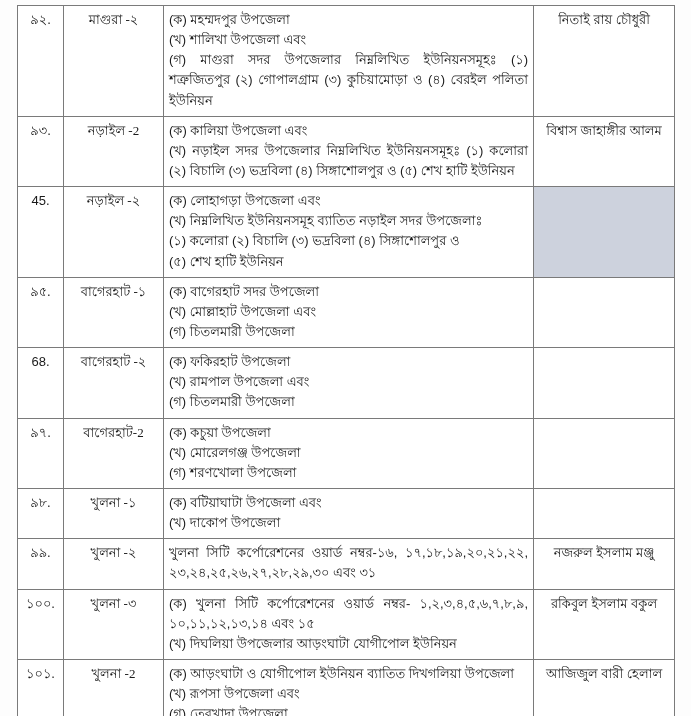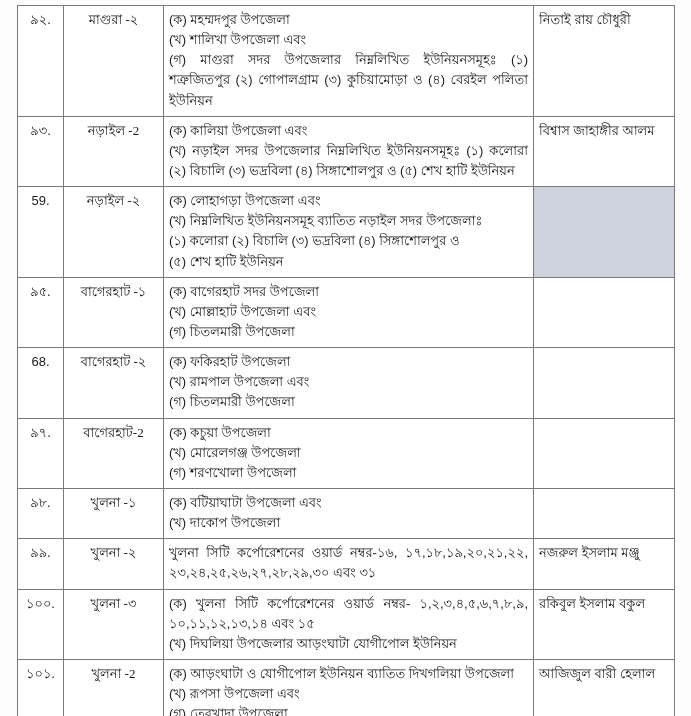--- a/index.html
+++ b/index.html
@@ -50,21 +50,21 @@
   td.name {
     text-align: center;
     vertical-align: middle;
     font-size: 11.5px;
     font-family: Liberation Serif, serif;
   }
   td.area {
     text-align: left;
   }
   td.person {
-    text-align: left;
+    text-align: center;
     font-size: 11.5px;
     vertical-align: top;
   }
   td.person.shaded {
     background: #cdd2dd;
   }
   .area-line {
     white-space: normal;
   }
   .area-line.justify {
@@ -103,21 +103,21 @@
         <td class="sl">৯৩.</td>
         <td class="name">নড়াইল -2</td>
         <td class="area">
           <span class="area-block area-line">(ক) কালিয়া উপজেলা এবং</span>
           <span class="area-block area-line justify">(খ) নড়াইল সদর উপজেলার নিম্নলিখিত ইউনিয়নসমূহঃ  (১) কলোরা (২) বিচালি (৩) ভদ্রবিলা (৪) সিঙ্গাশোলপুর ও (৫) শেখ হাটি ইউনিয়ন</span>
         </td>
         <td class="person">বিশ্বাস জাহাঙ্গীর আলম</td>
       </tr>
 
       <tr>
-        <td class="sl">59.</td>
+        <td class="sl">45.</td>
         <td class="name">নড়াইল -২</td>
         <td class="area">
           <span class="area-block area-line">(ক) লোহাগড়া উপজেলা এবং</span>
           <span class="area-block area-line">(খ) নিম্নলিখিত ইউনিয়নসমূহ ব্যাতিত নড়াইল সদর উপজেলাঃ</span>
           <span class="area-block area-line">(১) কলোরা (২) বিচালি (৩) ভদ্রবিলা (৪) সিঙ্গাশোলপুর ও</span>
           <span class="area-block area-line">(৫) শেখ হাটি ইউনিয়ন</span>
         </td>
         <td class="person shaded"></td>
       </tr>
 

